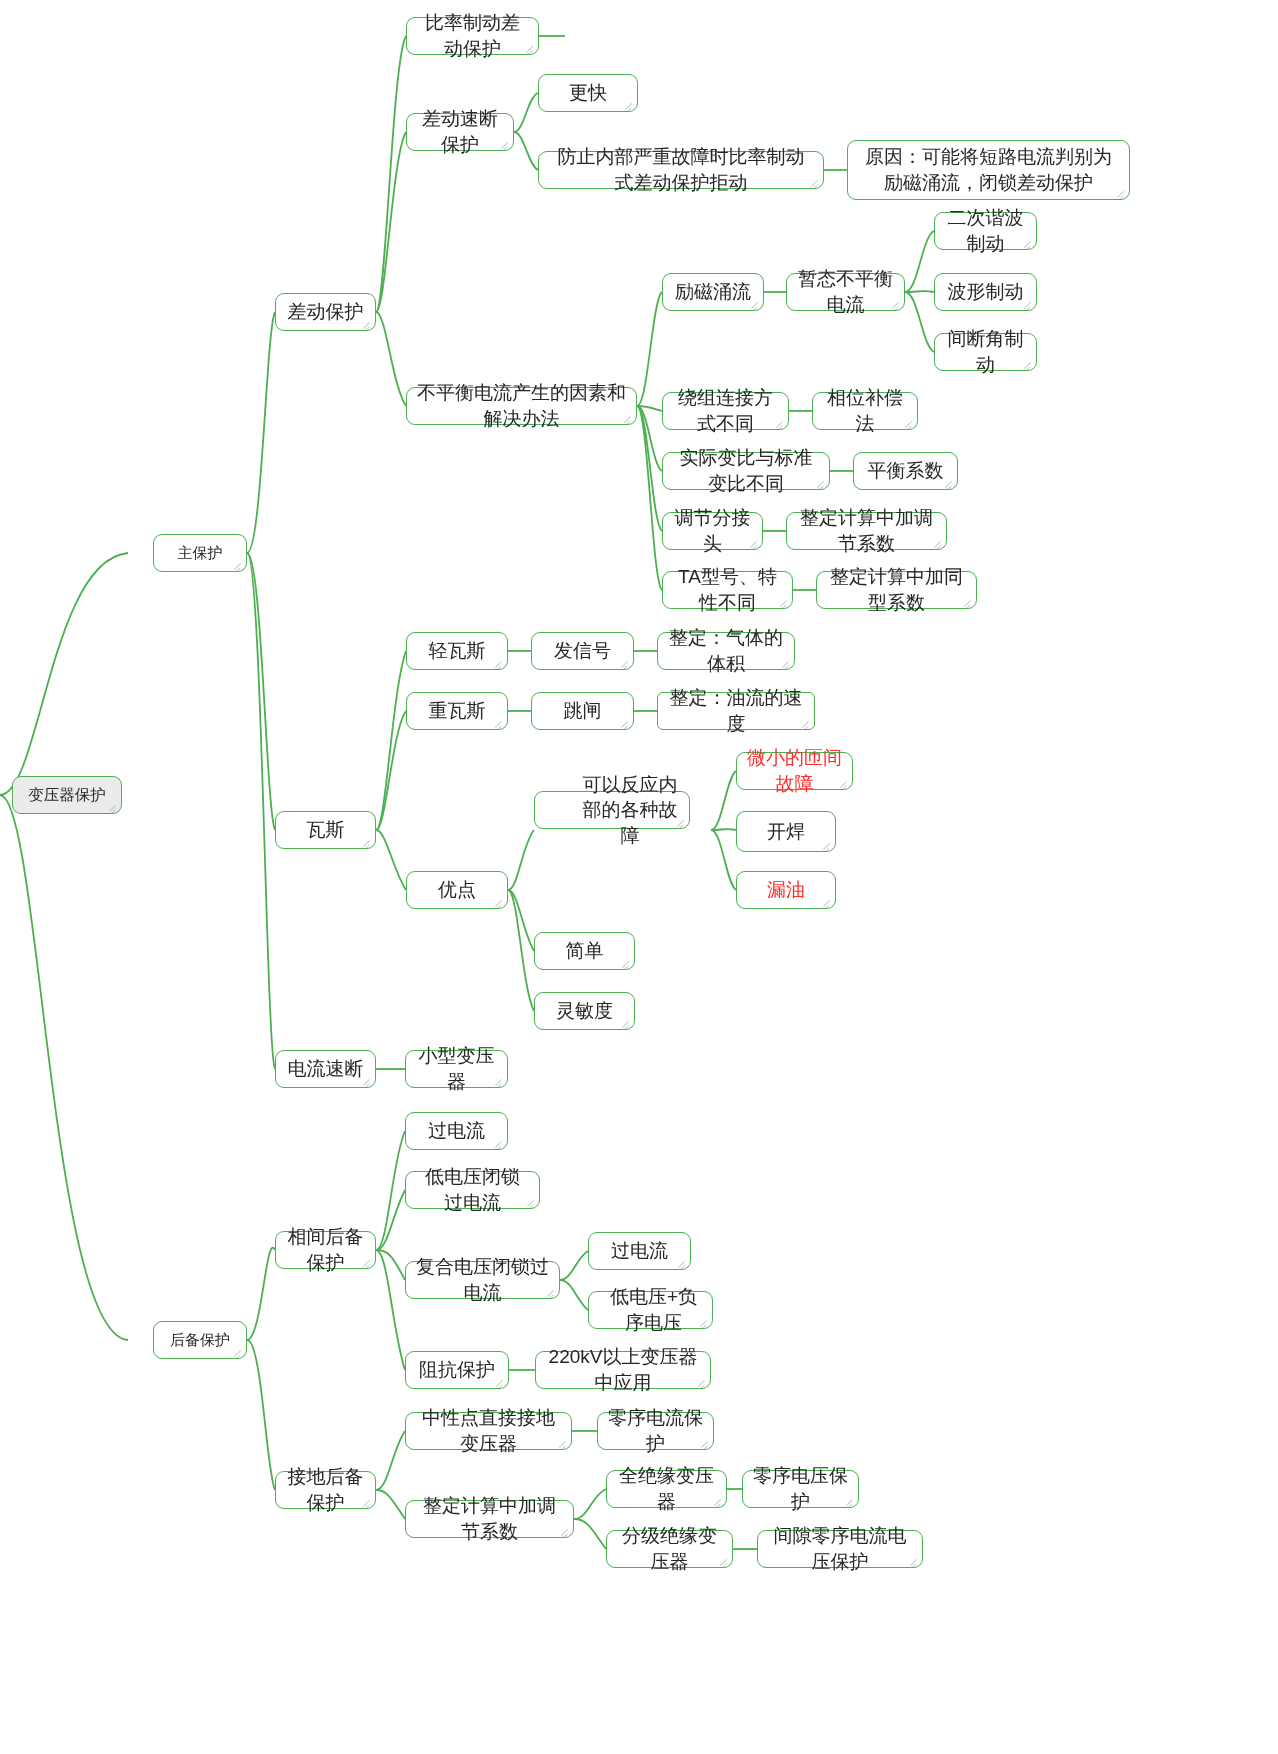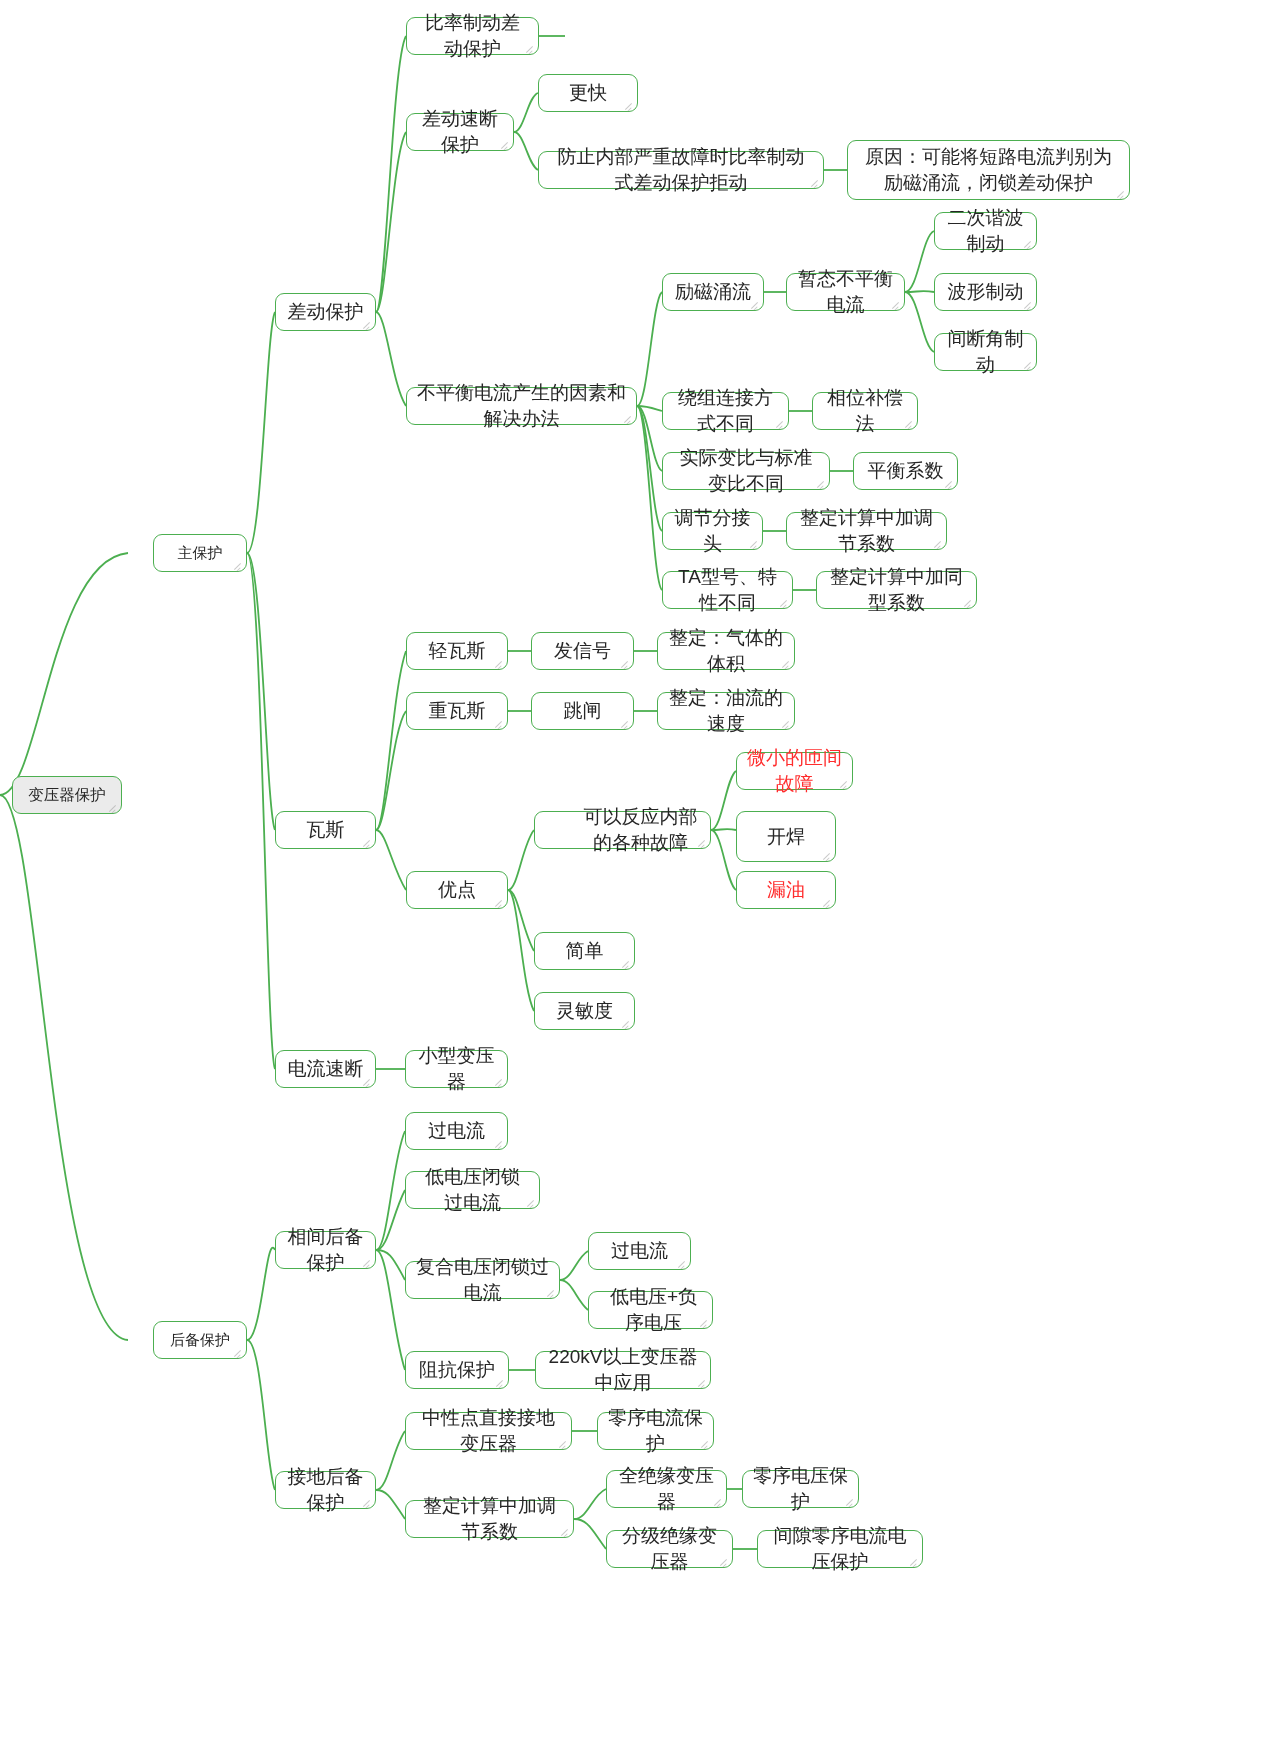--- a/index.html
+++ b/index.html
@@ -262,41 +262,41 @@
   <div class="node" style="left:406px;top:692px;width:102px;height:38px;">
     <span>重瓦斯</span>
     <i class="resize"></i>
   </div>
 
   <div class="node" style="left:531px;top:692px;width:103px;height:38px;">
     <span>跳闸</span>
     <i class="resize"></i>
   </div>
 
-  <div class="node" style="left:657px;top:692px;width:138px;height:38px;">
+  <div class="node" style="left:657px;top:692px;width:158px;height:38px;border-radius:6px;">
     <span>整定：油流的速度</span>
     <i class="resize"></i>
   </div>
 
   <div class="node" style="left:406px;top:871px;width:102px;height:38px;">
     <span>优点</span>
     <i class="resize"></i>
   </div>
 
-  <div class="node" style="left:534px;top:811px;width:177px;height:38px;padding-left:46px;">
+  <div class="node" style="left:534px;top:791px;width:156px;height:38px;padding-left:46px;">
     <span>可以反应内部的各种故障</span>
     <i class="resize"></i>
   </div>
 
   <div class="node red" style="left:736px;top:752px;width:117px;height:38px;">
     <span>微小的匝间故障</span>
     <i class="resize"></i>
   </div>
 
-  <div class="node" style="left:736px;top:811px;width:100px;height:51px;">
+  <div class="node" style="left:736px;top:811px;width:100px;height:41px;">
     <span>开焊</span>
     <i class="resize"></i>
   </div>
 
   <div class="node red" style="left:736px;top:871px;width:100px;height:38px;">
     <span>漏油</span>
     <i class="resize"></i>
   </div>
 
   <div class="node" style="left:534px;top:932px;width:101px;height:38px;">

